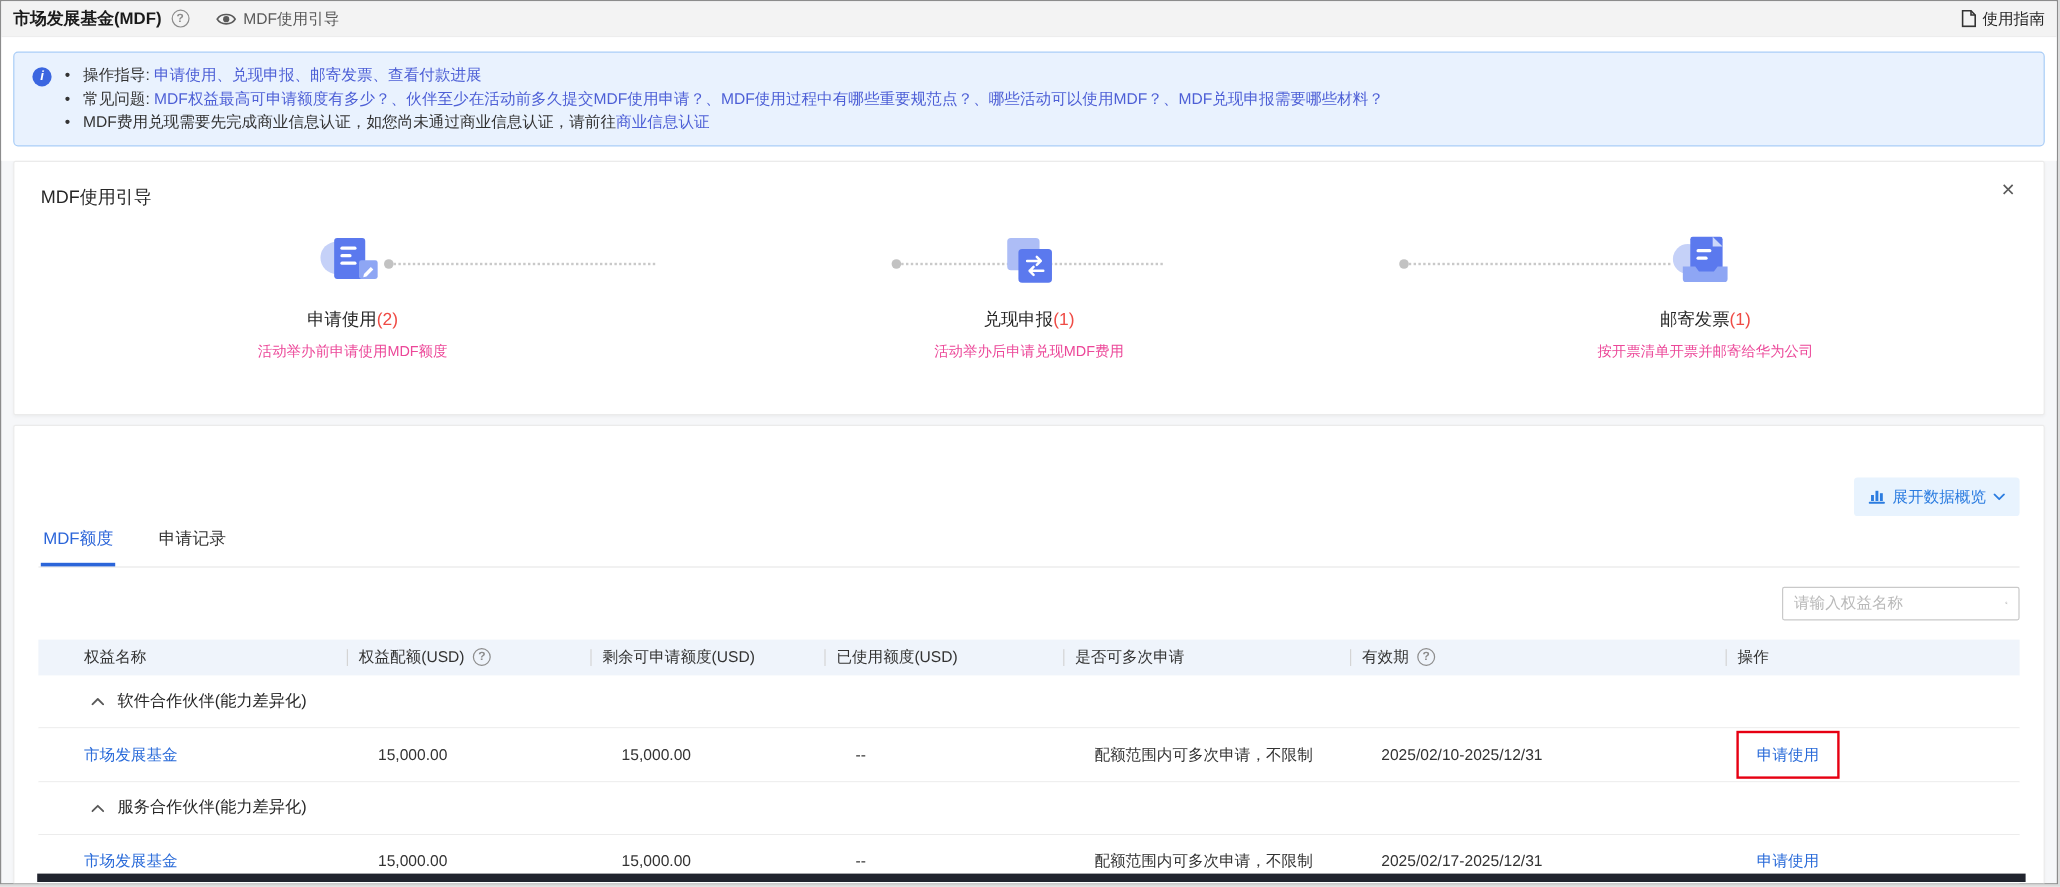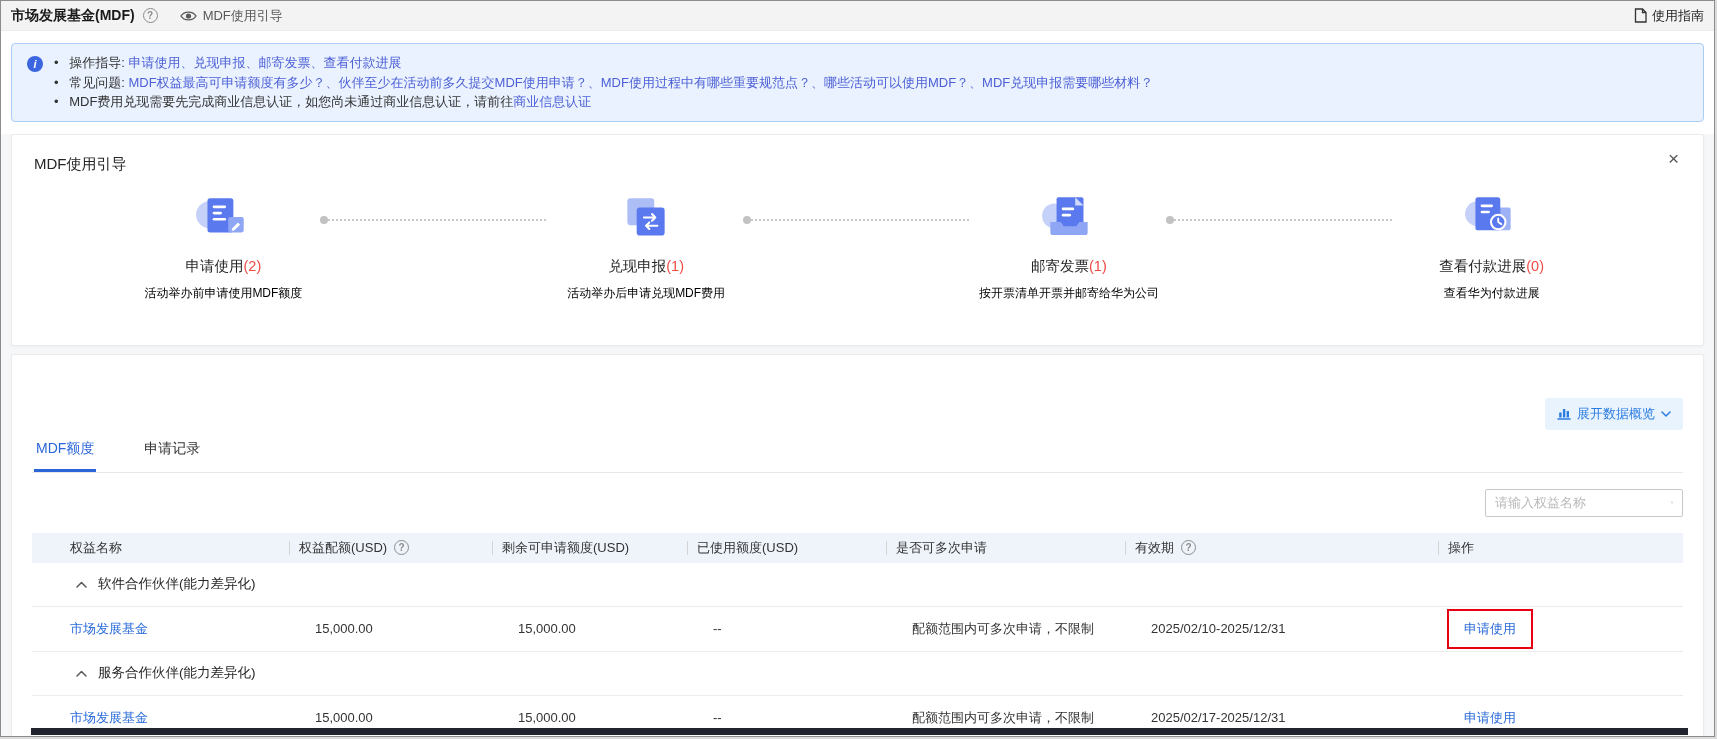--- a/index.html
+++ b/index.html
@@ -60,37 +60,37 @@
   
   .card{background:#fff;border:1px solid #ebebeb;border-radius:2px;box-shadow:0 1px 3px rgba(0,0,0,.04);}
   .guide-card{margin:0 10px;height:212px;position:relative;}
   .guide-title{position:absolute;left:22px;top:20px;font-size:15px;color:#262626;}
   .close-icon{position:absolute;right:24px;top:14px;font-size:19px;color:#595959;cursor:pointer;line-height:1;}
   .steps{position:absolute;left:0;right:0;top:60px;display:flex;}
   .step{flex:1;display:flex;flex-direction:column;align-items:center;}
   .step-icon{width:58px;height:50px;}
   .step-label{margin-top:12px;font-size:14.5px;color:#262626;}
   .step-count{color:var(--red);}
-  .step-desc{margin-top:9px;font-size:12px;color:#000000;}
+  .step-desc{margin-top:9px;font-size:12px;color:#ec4899;}
   .connector{position:absolute;top:84px;border-top:2px dotted #c9c9c9;}
   .connector::before{
     content:"";position:absolute;left:-3px;top:-5px;width:8px;height:8px;border-radius:50%;background:#c2c2c2;
   }
   .c1{left:calc(12.5% + 100px);width:calc(25% - 200px);}
   .c2{left:calc(37.5% + 100px);width:calc(25% - 200px);}
   .c3{left:calc(62.5% + 100px);width:calc(25% - 200px);}
   
   .main-card{margin:8px 10px 0;height:389px;padding:0 20px;position:relative;}
   .overview-row{padding-top:18px;display:flex;justify-content:flex-end;margin-top:25px;}
   .overview-btn{
     background:var(--btn-bg);border:none;border-radius:3px;color:#2b7ce0;
     font-size:13px;padding:7px 12px;display:flex;align-items:center;gap:6px;cursor:pointer;
     font-family:inherit;
   }
-  .tabs-row{margin-top:4px;border-bottom:1px solid #e8e8e8;display:flex;gap:46px;padding-left:2px;}
+  .tabs-row{margin-top:4px;border-bottom:1px solid #e8e8e8;display:flex;gap:34px;padding-left:2px;}
   .tab{font-size:14px;color:#333;padding:6px 2px 11px;cursor:pointer;border-bottom:3px solid transparent;}
   .tab.active{color:var(--tab-blue);border-bottom-color:var(--tab-blue);}
   .search-row{margin-top:16px;display:flex;justify-content:flex-end;}
   .search-box{width:198px;height:28px;border:1px solid #c9c9c9;border-radius:2px;display:flex;align-items:center;padding:0 9px;background:#fff;}
   .search-box input{border:none;outline:none;flex:1;font-size:13px;color:#333;font-family:inherit;background:transparent;}
   .search-box input::placeholder{color:#b9b9b9;}
   
   .table{margin-top:16px;font-size:13px;}
   .thead,.data-row{
     display:grid;
@@ -197,33 +197,20 @@
           <rect x="16" y="2" width="26" height="30" rx="2" fill="#5b79ee"></rect>
           <path d="M34 2 l8 8 h-8 z" fill="#cdd8fa"></path>
           <rect x="21" y="12" width="12" height="2.6" rx="1.3" fill="#fff"></rect>
           <rect x="21" y="18" width="9" height="2.6" rx="1.3" fill="#fff"></rect>
           <path d="M10 26 h10 l3 4 h12 l3 -4 h8 v10 a2.5 2.5 0 0 1 -2.5 2.5 h-31 a2.5 2.5 0 0 1 -2.5 -2.5 z" fill="#8ea6f4"></path>
         </svg>
         <div class="step-label"><span>邮寄发票</span><span class="step-count">(1)</span></div>
         <div class="step-desc">按开票清单开票并邮寄给华为公司</div>
       </div>
 
-      <div class="step">
-        <svg class="step-icon" viewBox="0 0 56 48">
-          <circle cx="14" cy="18" r="12" fill="#c5d1f8"></circle>
-          <rect x="28" y="12" width="18" height="22" rx="2" fill="#9db1f6"></rect>
-          <rect x="12" y="2" width="24" height="32" rx="2.5" fill="#5b79ee"></rect>
-          <rect x="17" y="9" width="12" height="2.6" rx="1.3" fill="#fff"></rect>
-          <rect x="17" y="15" width="9" height="2.6" rx="1.3" fill="#fff"></rect>
-          <circle cx="34" cy="26" r="7" fill="#5b79ee" stroke="#fff" stroke-width="2"></circle>
-          <path d="M34 22.5 v3.5 l3 2" fill="none" stroke="#fff" stroke-width="1.8" stroke-linecap="round" stroke-linejoin="round"></path>
-        </svg>
-        <div class="step-label"><span>查看付款进展</span><span class="step-count">(0)</span></div>
-        <div class="step-desc">查看华为付款进展</div>
-      </div>
 
     </div>
   </section>
 
   <section class="card main-card">
 
     <div class="overview-row">
       <button class="overview-btn">
         <svg width="14" height="13" viewBox="0 0 14 13">
           <path d="M1 12 h12" stroke="#2b7ce0" stroke-width="1.6" stroke-linecap="round"></path>

